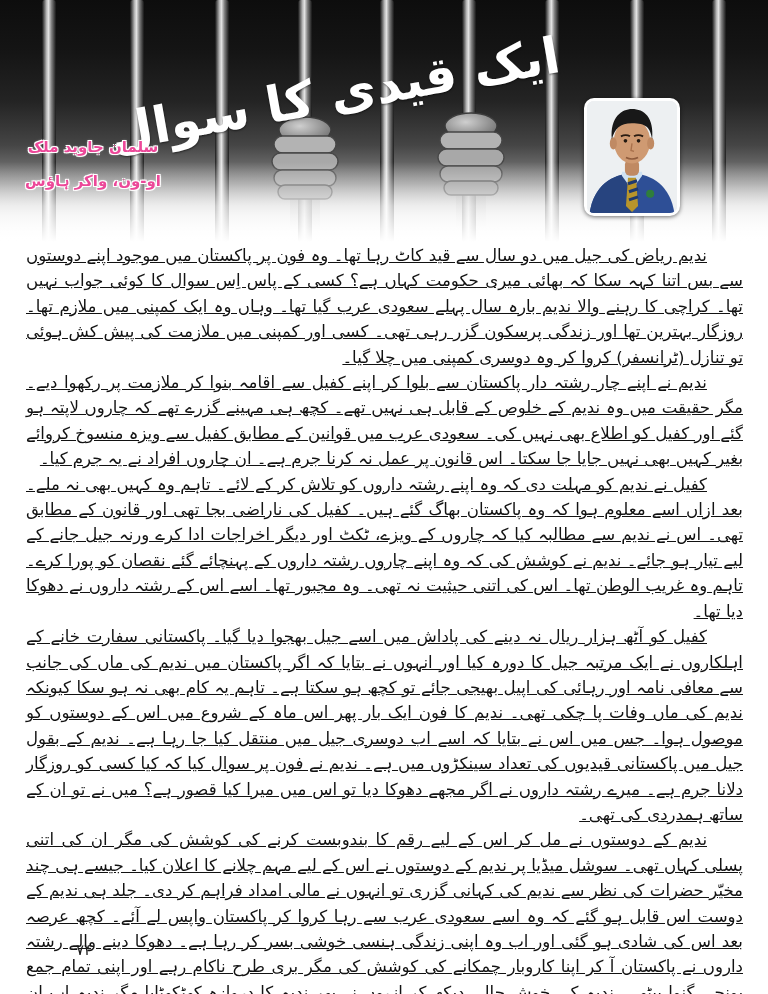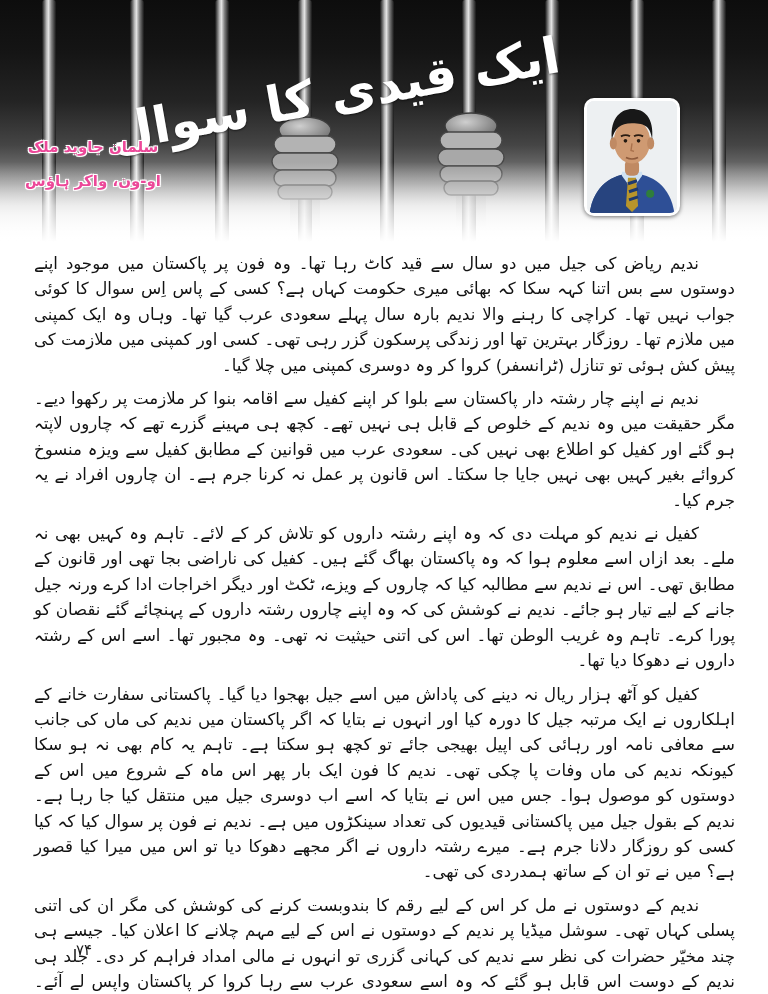--- a/index.html
+++ b/index.html
@@ -48,21 +48,21 @@
   }
   .portrait-inner{width:100%;height:100%;border-radius:7px;overflow:hidden;background:#e9ecee;}
   .portrait-inner svg{display:block;width:100%;height:100%;}
 
   
   .article-body{
     position:absolute;top:243px;right:25px;left:26px;
     direction:rtl;text-align:justify;color:#121212;
     font-size:16.6px;line-height:25.4px;
   }
-  .article-body p{margin:8px;text-indent:36px;}
+  .article-body p{margin:0;text-indent:36px;text-decoration:underline;}
 
   
   .page-number{
     position:absolute;top:941px;left:52px;width:40px;
     font-size:15px;color:#1a1a1a;direction:rtl;
   }
 </style>
 </head>
 <body>
 

